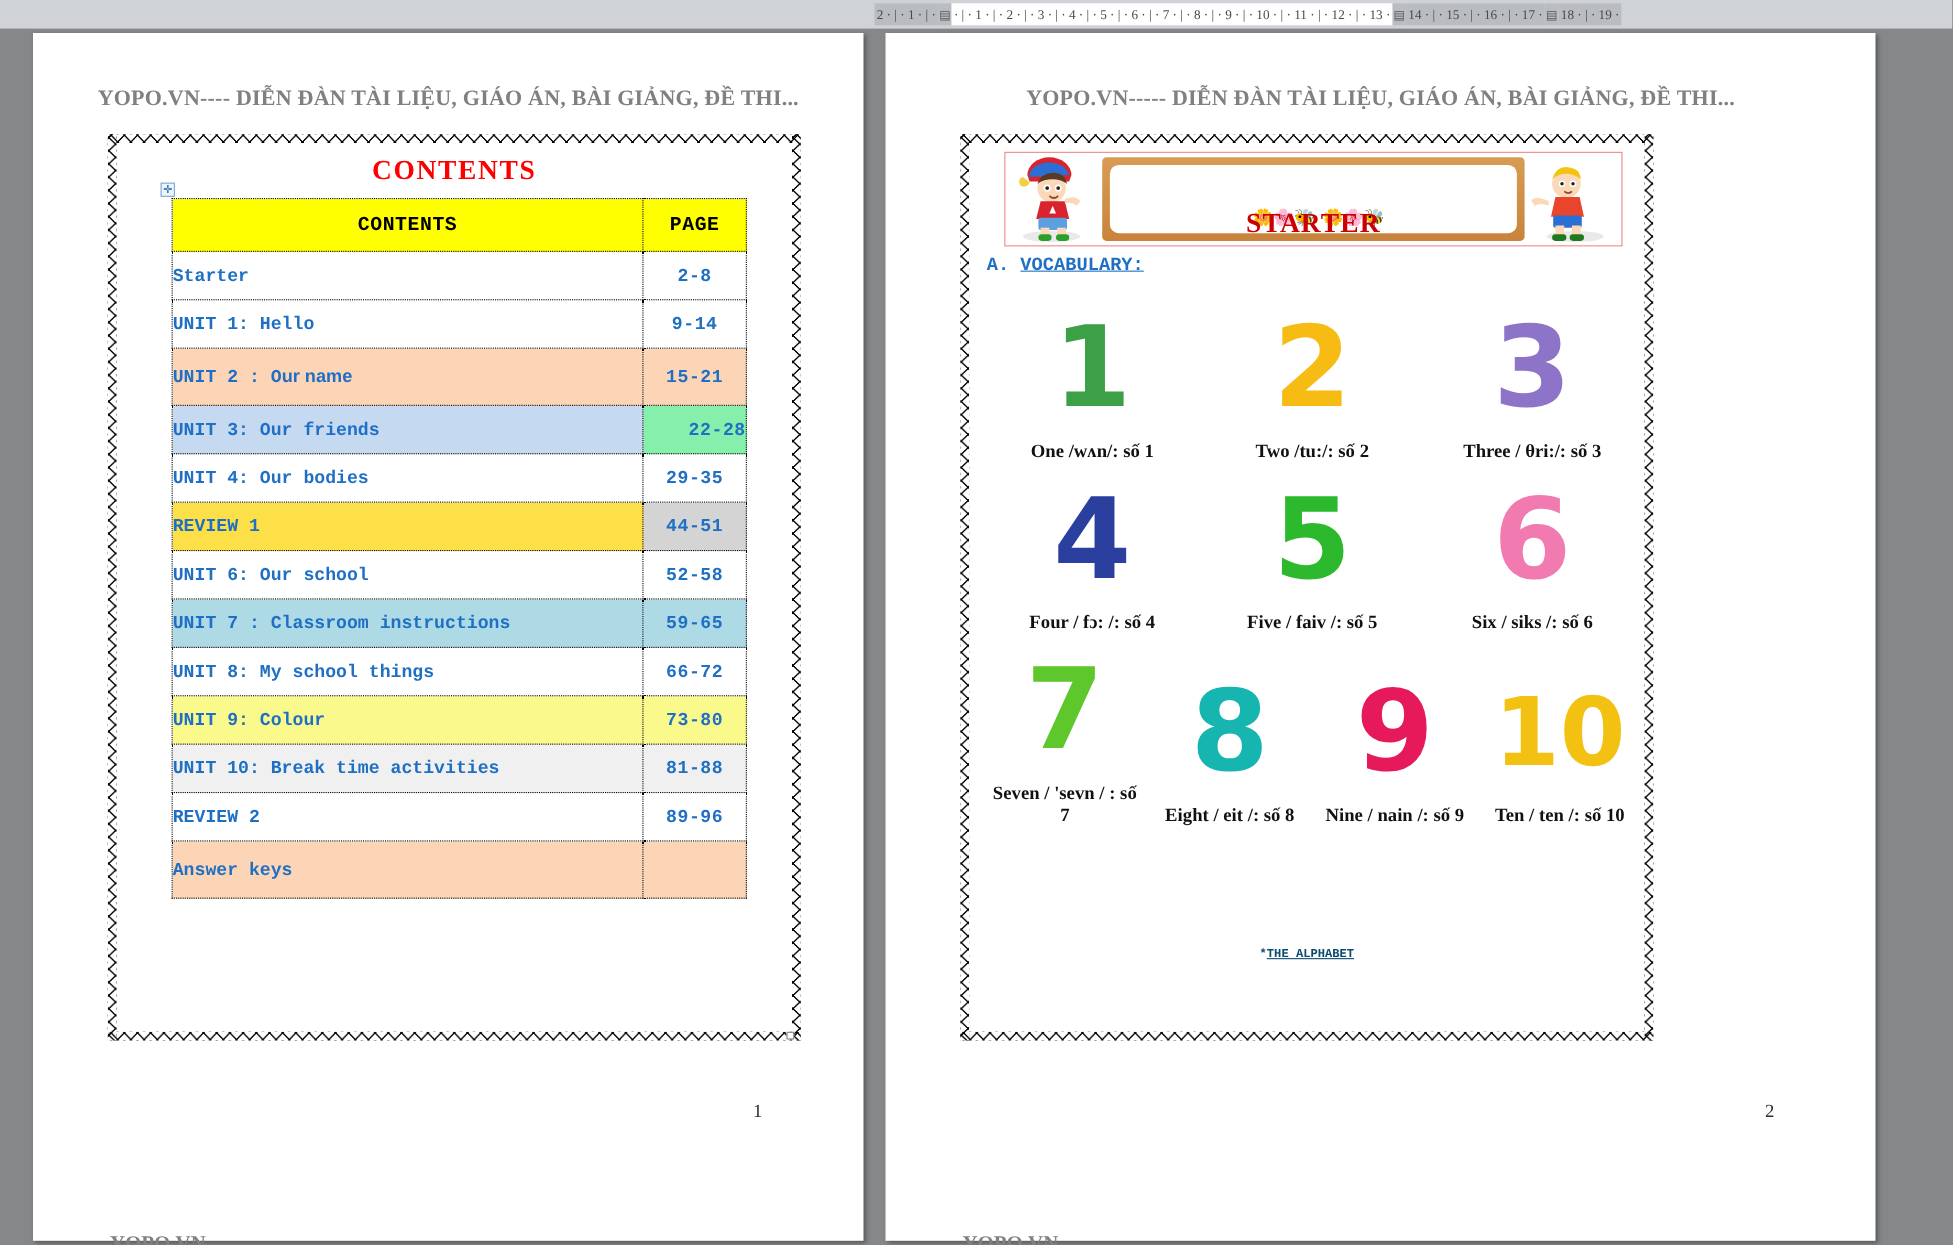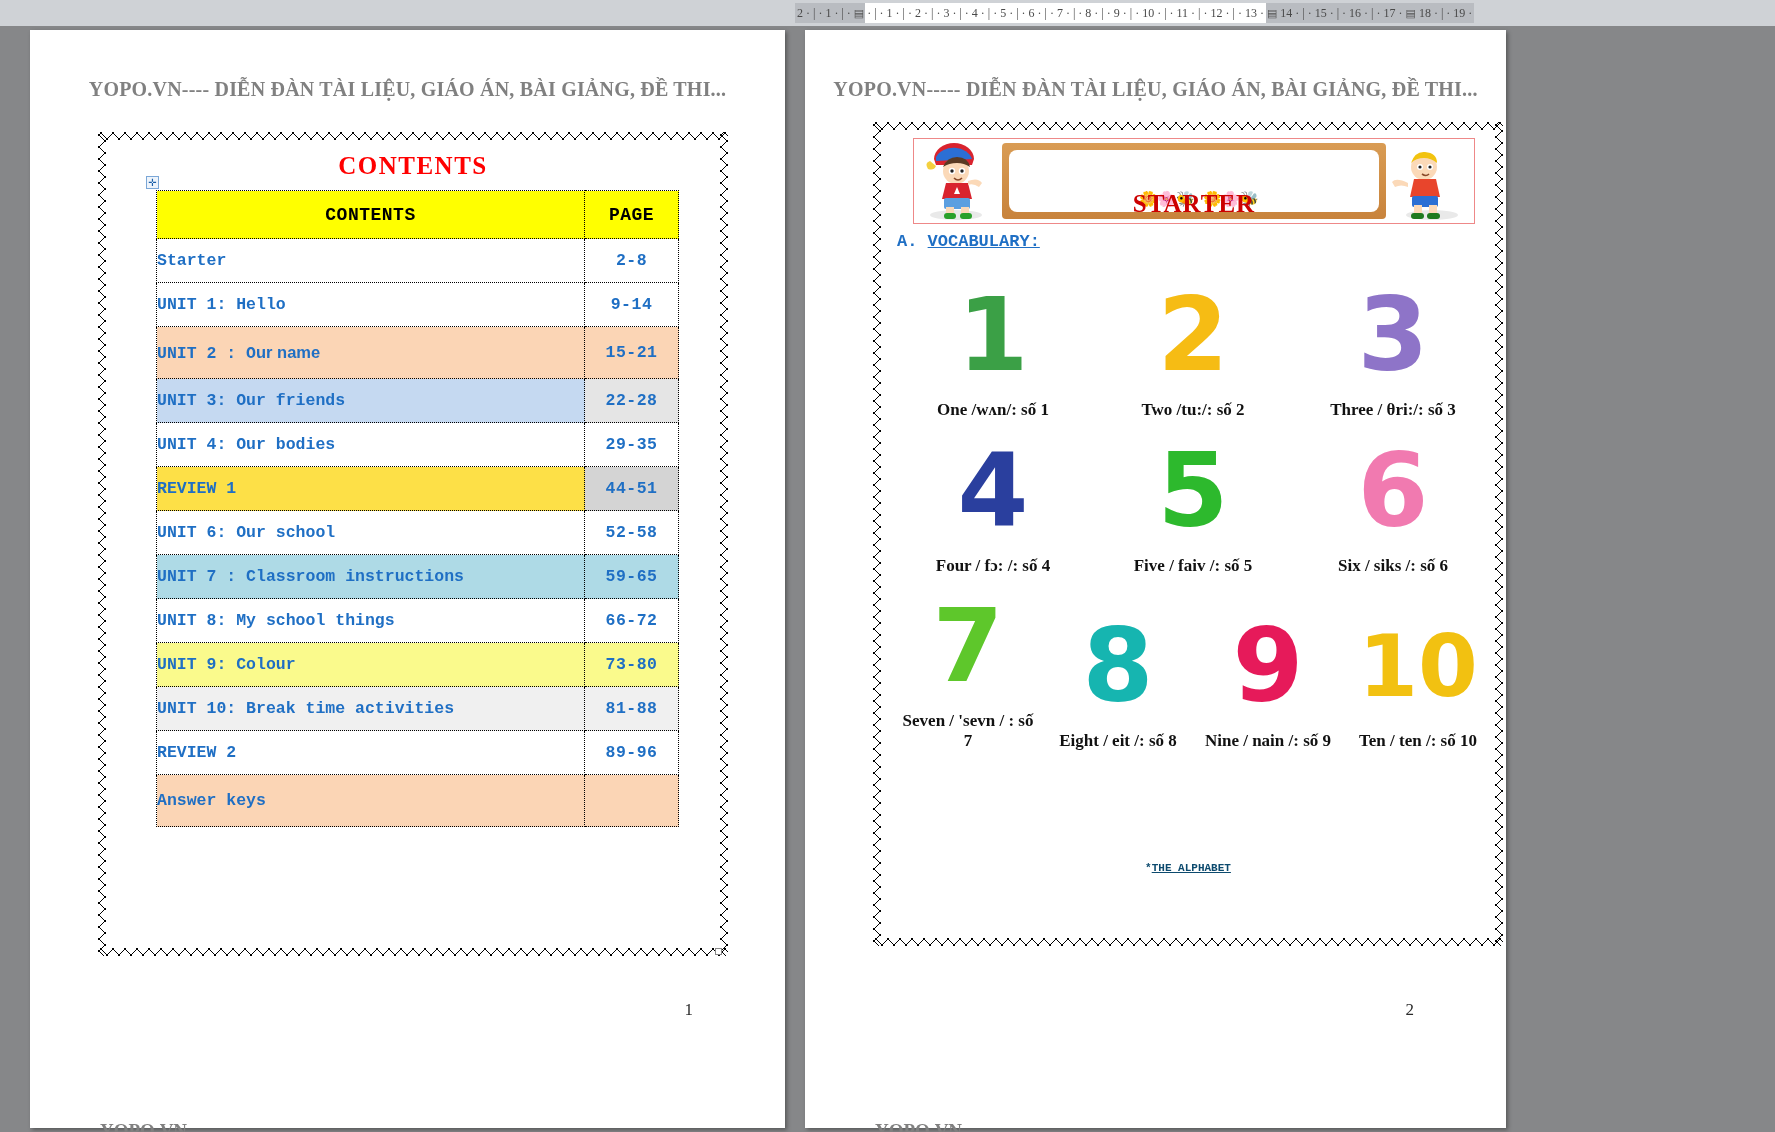--- a/index.html
+++ b/index.html
@@ -28,21 +28,21 @@
   .ruler-page{ background:#ffffff; }
   .ruler-handle{ color:#555; font-size:11px; padding:0 1px;}
 
   
   .page{
     position:absolute; top:30px;
     background:#ffffff;
     box-shadow:2px 2px 4px rgba(0,0,0,.35);
   }
   #page-left { left:30px;  width:755px; height:1098px; }
-  #page-right{ left:805px; width:701px; height:1098px; }
+  #page-right{ left:805px; width:900px; height:1098px; }
 
   .page-header{
     position:absolute; top:48px; left:0; width:100%;
     text-align:center;
     font-family:"Liberation Serif", serif;
     font-weight:bold; font-size:20px; color:#808080;
     letter-spacing:.2px;
   }
 
   .page-number{
@@ -218,21 +218,21 @@
     <span class="ruler-seg ruler-margin ruler-handle">▤</span>
     <span class="ruler-seg ruler-margin">14 · | · 15 · | · 16 · | · 17 ·</span>
     <span class="ruler-seg ruler-margin ruler-handle">▤</span>
     <span class="ruler-seg ruler-margin">18 · | · 19 ·</span>
   </div>
 </div>
 
 <div class="page" id="page-left">
   <div class="page-header">YOPO.VN---- DIỄN ĐÀN TÀI LIỆU, GIÁO ÁN, BÀI GIẢNG, ĐỀ THI...</div>
 
-  <div class="art-border" style="left:68px; top:102px; width:630px; height:824px;">
+  <div class="art-border" style="left:68px; top:92px; width:630px; height:824px;">
     <div class="zig zig-h zig-top"></div>
     <div class="zig zig-h zig-bottom"></div>
     <div class="zig zig-v zig-left"></div>
     <div class="zig zig-v zig-right"></div>
 
     <div id="contents-title">CONTENTS</div>
 
     <div id="table-move-handle">✛</div>
 
     <table id="toc-table">
@@ -252,21 +252,21 @@
           <tr class="toc-row">
             <td class="c-title" style="background: rgb(255, 255, 255);">UNIT 1: Hello</td>
             <td class="c-page" style="background: rgb(255, 255, 255);">9-14</td>
           </tr>
           <tr class="toc-row tall">
             <td class="c-title" style="background: rgb(251, 213, 181);"><span>UNIT 2 : O</span><span class="mixfont">ur name</span></td>
             <td class="c-page" style="background: rgb(251, 213, 181);">15-21</td>
           </tr>
           <tr class="toc-row">
             <td class="c-title" style="background: rgb(197, 217, 241);">UNIT 3: Our friends</td>
-            <td class="c-page" style="background: #e5e5e5;">22-28</td>
+            <td class="c-page" style="background: #86efac; text-align: right;">22-28</td>
           </tr>
           <tr class="toc-row">
             <td class="c-title" style="background: rgb(255, 255, 255);">UNIT 4: Our bodies</td>
             <td class="c-page" style="background: rgb(255, 255, 255);">29-35</td>
           </tr>
           <tr class="toc-row">
             <td class="c-title" style="background: #fde047;">REVIEW 1</td>
             <td class="c-page" style="background: rgb(212, 212, 212);">44-51</td>
           </tr>
           <tr class="toc-row">

